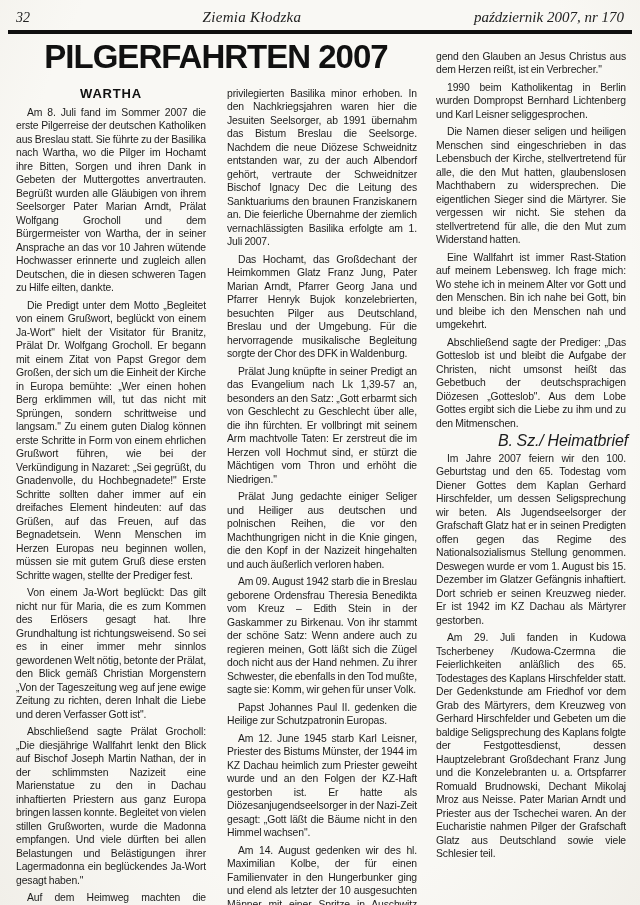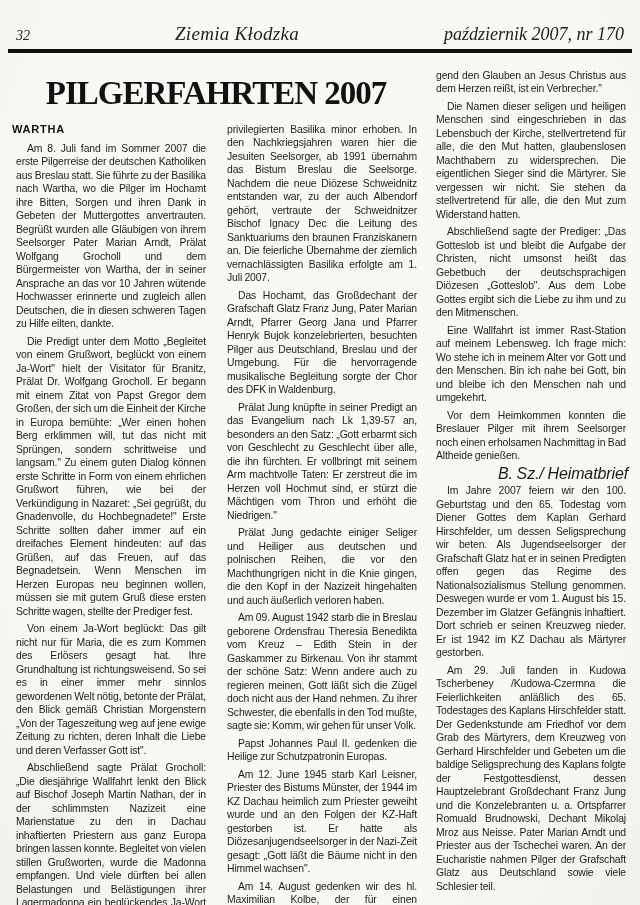--- a/index.html
+++ b/index.html
@@ -12,67 +12,67 @@
     position: relative;
     width: 640px; height: 905px;
     overflow: hidden;
     background: radial-gradient(ellipse at 50% 40%, #f9f8f4 70%, #f1efe9 100%);
     color: #1c1c1c;
     box-sizing: border-box;
   }
   
   .masthead {
     display: flex; justify-content: space-between; align-items: baseline;
-    padding: 23px 16px 0 16px;
+    padding: 9px 16px 0 16px;
     font-family: "Liberation Serif", serif;
     font-style: italic;
     color: #222;
   }
   .masthead .pageno  { font-size: 14px; }
-  .masthead .journal { font-size: 19px; letter-spacing: 0.3px; text-align: right; }
-  .masthead .issue   { font-size: 18px; }
+  .masthead .journal { font-size: 15px; letter-spacing: 0.3px; text-align: right; }
+  .masthead .issue   { font-size: 15px; }
   .rule {
     height: 3.5px; background: #101010;
     margin: 4px 8px 0 8px;
   }
   
   .content {
     display: flex; align-items: flex-start;
     gap: 12px;
     padding: 0 10px 0 12px;
     box-sizing: border-box;
   }
   .left-group { width: 408px; flex: 0 0 408px; }
   .article-title {
-    margin: 22px 0 7px 0;
+    margin: 4px 0 7px 0;
     text-align: center;
     font-size: 33px;
     font-weight: 700;
     letter-spacing: -1px;
     color: #111;
     white-space: nowrap;
-    font-family: Liberation Serif, serif;
   }
   .cols2 { display: flex; gap: 13px; }
   .col {
     width: 198px; flex: 0 0 198px;
     text-align: justify;
     font-size: 10.4px;
     line-height: 13.5px;
     letter-spacing: -0.12px;
     word-spacing: -0.5px;
     hyphens: auto; -webkit-hyphens: auto;
   }
   .col3 { padding-top: 12px; }
   .col p { margin: 4px; }
   .col p.para { text-indent: 11px; }
   .col p.cont { text-indent: 0; }
   .sec-heading {
     margin: 9px 0 4px 0;
-    font-size: 11px;
+    text-align: center;
+    font-size: 13px;
     font-weight: 700;
     letter-spacing: 0.8px;
     line-height: 17px;
     color: #111;
     text-indent: 0;
   }
   .col .sec-heading:first-child { margin-top: 2px; }
   .signature {
     text-align: right !important;
     font-style: italic;
@@ -101,35 +101,35 @@
         <div class="col">
             <h2 class="sec-heading">WARTHA</h2>
             <p class="para">Am 8. Juli fand im Sommer 2007 die erste Pilgerreise der deutschen Katholiken aus Breslau statt. Sie führte zu der Basilika nach Wartha, wo die Pilger im Hochamt ihre Bitten, Sorgen und ihren Dank in Gebeten der Muttergottes anvertrauten. Begrüßt wurden alle Gläubigen von ihrem Seelsorger Pater Marian Arndt, Prälat Wolfgang Grocholl und dem Bürgermeister von Wartha, der in seiner Ansprache an das vor 10 Jahren wütende Hochwasser erinnerte und zugleich allen Deutschen, die in diesen schweren Tagen zu Hilfe eilten, dankte.</p>
             <p class="para">Die Predigt unter dem Motto „Begleitet von einem Grußwort, beglückt von einem Ja-Wort" hielt der Visitator für Branitz, Prälat Dr. Wolfgang Grocholl. Er begann mit einem Zitat von Papst Gregor dem Großen, der sich um die Einheit der Kirche in Europa bemühte: „Wer einen hohen Berg erklimmen will, tut das nicht mit Sprüngen, sondern schrittweise und langsam." Zu einem guten Dialog können erste Schritte in Form von einem ehrlichen Grußwort führen, wie bei der Verkündigung in Nazaret: „Sei gegrüßt, du Gnadenvolle, du Hochbegnadete!" Erste Schritte sollten daher immer auf ein dreifaches Element hindeuten: auf das Grüßen, auf das Freuen, auf das Begnadetsein. Wenn Menschen im Herzen Europas neu beginnen wollen, müssen sie mit gutem Gruß diese ersten Schritte wagen, stellte der Prediger fest.</p>
             <p class="para">Von einem Ja-Wort beglückt: Das gilt nicht nur für Maria, die es zum Kommen des Erlösers gesagt hat. Ihre Grundhaltung ist richtungsweisend. So sei es in einer immer mehr sinnlos gewordenen Welt nötig, betonte der Prälat, den Blick gemäß Christian Morgenstern „Von der Tageszeitung weg auf jene ewige Zeitung zu richten, deren Inhalt die Liebe und deren Verfasser Gott ist".</p>
             <p class="para">Abschließend sagte Prälat Grocholl: „Die diesjährige Wallfahrt lenkt den Blick auf Bischof Joseph Martin Nathan, der in der schlimmsten Nazizeit eine Marienstatue zu den in Dachau inhaftierten Priestern aus ganz Europa bringen lassen konnte. Begleitet von vielen stillen Grußworten, wurde die Madonna empfangen. Und viele dürften bei allen Belastungen und Belästigungen ihrer Lagermadonna ein beglückendes Ja-Wort gesagt haben."</p>
             <p class="para">Auf dem Heimweg machten die Breslauer Pilger noch einen Abstecher nach Münsterberg /Ziębice, wo sie die Kirche St. Maria und die aus dem 15. Jahrhundert stammende St.-Georg-Kirche besuchten. Nach einer kurzen Stadtbesichtigung ging es Richtung Breslau nach Hause.</p>
           </div>
         <div class="col">
             <p class="cont">privilegierten Basilika minor erhoben. In den Nachkriegsjahren waren hier die Jesuiten Seelsorger, ab 1991 übernahm das Bistum Breslau die Seelsorge. Nachdem die neue Diözese Schweidnitz entstanden war, zu der auch Albendorf gehört, vertraute der Schweidnitzer Bischof Ignacy Dec die Leitung des Sanktuariums den braunen Franziskanern an. Die feierliche Übernahme der ziemlich vernachlässigten Basilika erfolgte am 1. Juli 2007.</p>
-            <p class="para">Das Hochamt, das Großdechant der Grafschaft Glatz Franz Jung, Pater Marian Arndt, Pfarrer Georg Jana und Pfarrer Henryk Bujok konzelebrierten, besuchten Pilger aus Deutschland, Breslau und der Umgebung. Für die hervorragende musikalische Begleitung sorgte der Chor des DFK in Waldenburg.</p>
+            <p class="para">Das Hochamt, das Großdechant der Heimkommen Glatz Franz Jung, Pater Marian Arndt, Pfarrer Georg Jana und Pfarrer Henryk Bujok konzelebrierten, besuchten Pilger aus Deutschland, Breslau und der Umgebung. Für die hervorragende musikalische Begleitung sorgte der Chor des DFK in Waldenburg.</p>
             <p class="para">Prälat Jung knüpfte in seiner Predigt an das Evangelium nach Lk 1,39-57 an, besonders an den Satz: „Gott erbarmt sich von Geschlecht zu Geschlecht über alle, die ihn fürchten. Er vollbringt mit seinem Arm machtvolle Taten: Er zerstreut die im Herzen voll Hochmut sind, er stürzt die Mächtigen vom Thron und erhöht die Niedrigen."</p>
             <p class="para">Prälat Jung gedachte einiger Seliger und Heiliger aus deutschen und polnischen Reihen, die vor den Machthungrigen nicht in die Knie gingen, die den Kopf in der Nazizeit hingehalten und auch äußerlich verloren haben.</p>
             <p class="para"><span>Am 09. August 1942 starb die in Breslau geborene Ordensfrau Theresia Benedikta vom Kreuz – Edith Stein in der Gaskammer zu Birkenau. Von ihr stammt der schöne Satz: </span><span class="ital">Wenn andere auch zu regieren meinen, Gott läßt sich die Zügel doch nicht aus der Hand nehmen. Zu ihrer Schwester, die ebenfalls in den Tod mußte, sagte sie: Komm, wir gehen für unser Volk.</span></p>
             <p class="para">Papst Johannes Paul II. gedenken die Heilige zur Schutzpatronin Europas.</p>
             <p class="para">Am 12. June 1945 starb Karl Leisner, Priester des Bistums Münster, der 1944 im KZ Dachau heimlich zum Priester geweiht wurde und an den Folgen der KZ-Haft gestorben ist. Er hatte als Diözesanjugendseelsorger in der Nazi-Zeit gesagt: „Gott läßt die Bäume nicht in den Himmel wachsen".</p>
             <p class="para">Am 14. August gedenken wir des hl. Maximilian Kolbe, der für einen Familienvater in den Hungerbunker ging und elend als letzter der 10 ausgesuchten Männer mit einer Spritze in Auschwitz umgebracht wurde.</p>
           </div>
       </div>
     </div>
     <div class="col col3">
         <p class="cont">gend den Glauben an Jesus Christus aus dem Herzen reißt, ist ein Verbrecher."</p>
+        <p class="para">1990 beim Katholikentag in Berlin wurden Dompropst Bernhard Lichtenberg und Karl Leisner seliggesprochen.</p>
         <p class="para">Die Namen dieser seligen und heiligen Menschen sind eingeschrieben in das Lebensbuch der Kirche, stellvertretend für alle, die den Mut hatten, glaubenslosen Machthabern zu widersprechen. Die eigentlichen Sieger sind die Märtyrer. Sie vergessen wir nicht. Sie stehen da stellvertretend für alle, die den Mut zum Widerstand hatten.</p>
+        <p class="para">Eine Wallfahrt ist immer Rast-Station auf meinem Lebensweg. Ich frage mich: Wo stehe ich in meinem Alter vor Gott und den Menschen. Bin ich nahe bei Gott, bin und bleibe ich den Menschen nah und umgekehrt.</p>
         <p class="para">Abschließend sagte der Prediger: „Das Gotteslob ist und bleibt die Aufgabe der Christen, nicht umsonst heißt das Gebetbuch der deutschsprachigen Diözesen „Gotteslob". Aus dem Lobe Gottes ergibt sich die Liebe zu ihm und zu den Mitmenschen.</p>
-        <p class="para">Eine Wallfahrt ist immer Rast-Station auf meinem Lebensweg. Ich frage mich: Wo stehe ich in meinem Alter vor Gott und den Menschen. Bin ich nahe bei Gott, bin und bleibe ich den Menschen nah und umgekehrt.</p>
-        <p class="para">Vor dem Heimkommen konnten die Breslauer Pilger mit ihrem Seelsorger noch einen erholsamen Nachmittag in Bad Altheide genießen.</p>
         <p class="signature">B. Sz./ Heimatbrief</p>
         <p class="para">Im Jahre 2007 feiern wir den 100. Geburtstag und den 65. Todestag vom Diener Gottes dem Kaplan Gerhard Hirschfelder, um dessen Seligsprechung wir beten. Als Jugendseelsorger der Grafschaft Glatz hat er in seinen Predigten offen gegen das Regime des Nationalsozialismus Stellung genommen. Deswegen wurde er vom 1. August bis 15. Dezember im Glatzer Gefängnis inhaftiert. Dort schrieb er seinen Kreuzweg nieder. Er ist 1942 im KZ Dachau als Märtyrer gestorben.</p>
         <p class="para">Am 29. Juli fanden in Kudowa Tscherbeney /Kudowa-Czermna die Feierlichkeiten anläßlich des 65. Todestages des Kaplans Hirschfelder statt. Der Gedenkstunde am Friedhof vor dem Grab des Märtyrers, dem Kreuzweg von Gerhard Hirschfelder und Gebeten um die baldige Seligsprechung des Kaplans folgte der Festgottesdienst, dessen Hauptzelebrant Großdechant Franz Jung und die Konzelebranten u. a. Ortspfarrer Romuald Brudnowski, Dechant Mikolaj Mroz aus Neisse. Pater Marian Arndt und Priester aus der Tschechei waren. An der Eucharistie nahmen Pilger der Grafschaft Glatz aus Deutschland sowie viele Schlesier teil.</p>
       </div>
   </div>
 
 </div>
 
 </body></html>

